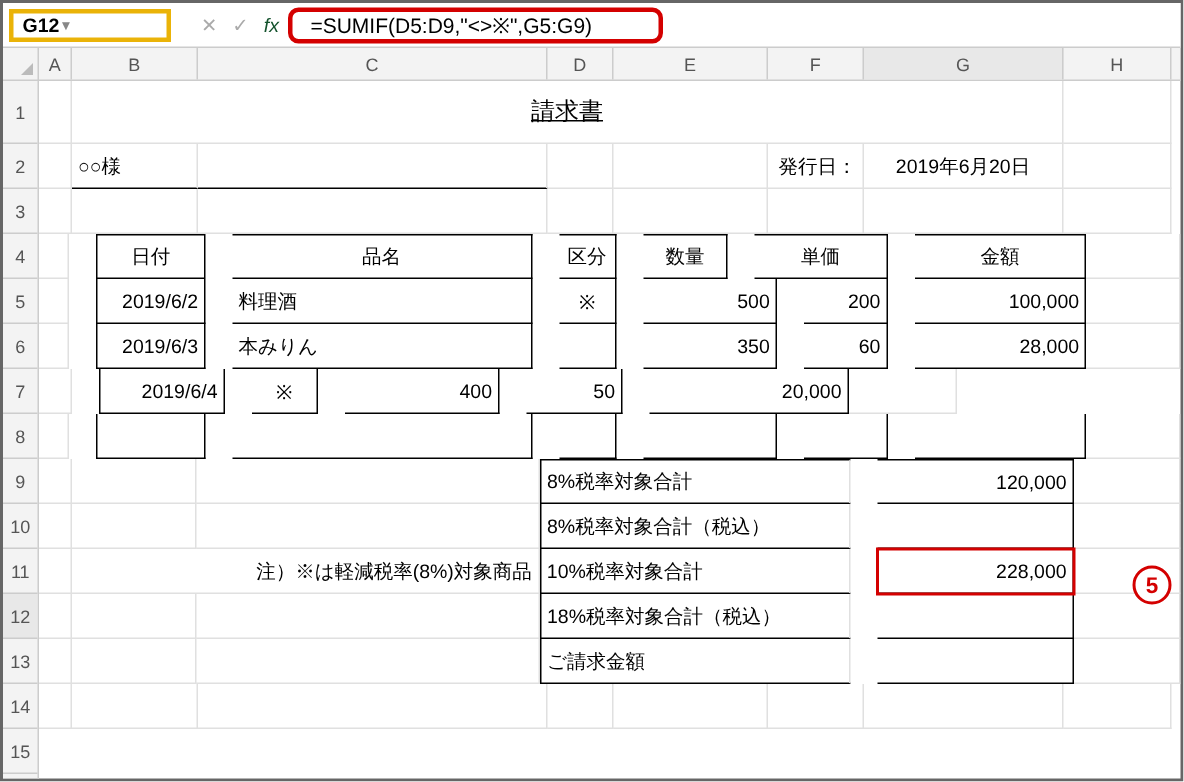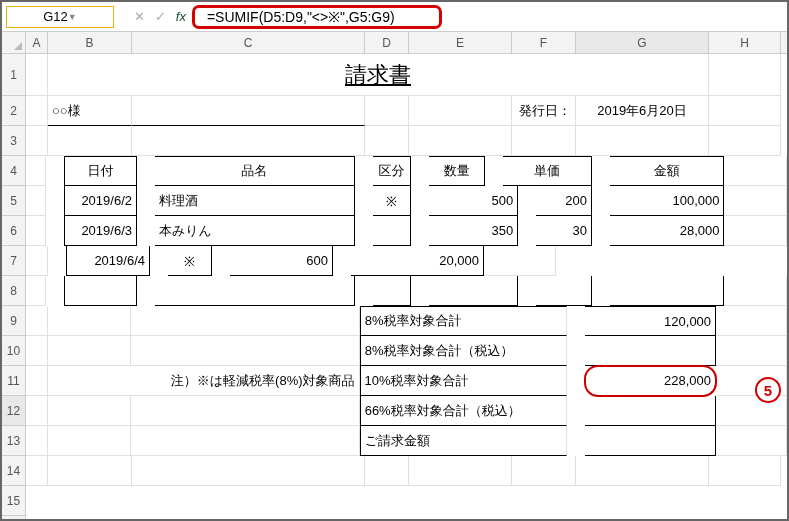--- a/index.html
+++ b/index.html
@@ -23,27 +23,28 @@
     border-bottom: 1px solid #ccc;
     display: flex;
     align-items: center;
     background: #fff;
     padding: 0 4px;
     position: relative;
   }
   .namebox {
     width: 108px;
     height: 22px;
-    border: 1px solid #eab308;
+    border: 3px solid #eab308;
     background: #fff;
     display: flex;
     align-items: center;
     padding: 0 6px;
     font-size: 13px;
-    justify-content: center;
+    justify-content: flex-start;
+    font-weight: bold;
   }
   .namebox .dd {
     color: #888;
     font-size: 9px;
   }
   .fx-controls {
     display: flex;
     align-items: center;
     gap: 10px;
     margin-left: 20px;
@@ -141,31 +142,30 @@
   .h1 { height: 42px; }
   .hn { height: 30px; }
   
   .bt { border-top: 1px solid #000 !important; }
   .bb { border-bottom: 1px solid #000 !important; }
   .bl { border-left: 1px solid #000 !important; }
   .br { border-right: 1px solid #000 !important; margin-left: 18px; }
   .ctr { justify-content: center; text-align: center; }
   .rt  { justify-content: flex-end; }
   .title {
-    font-size: 22px;
+    font-size: 16px;
     text-decoration: underline;
     font-family: Liberation Mono, monospace;
     justify-content: center;
   }
   .sel-cell {
     outline: 2px solid #d40000;
     outline-offset: -1px;
     position: relative;
     z-index: 2;
-    border-radius: 13px;
   }
   .col-active { background: #e8e8e8; }
   .row-active { background: #e8e8e8; }
   .callout {
     position: absolute;
     right: 6px;
     top: 375px;
     width: 26px; height: 26px;
     border: 2.5px solid #d40000;
     border-radius: 50%;
@@ -280,29 +280,30 @@
         <div class="cell cF hn br bb rt">200</div>
         <div class="cell cG hn br bb rt">100,000</div>
         <div class="cell cH hn"></div>
       </div>
       <div class="row">
         <div class="cell cA hn"></div>
         <div class="cell cB hn bl br bb rt">2019/6/3</div>
         <div class="cell cC hn br bb">本みりん</div>
         <div class="cell cD hn br bb ctr"></div>
         <div class="cell cE hn br bb rt">350</div>
-        <div class="cell cF hn br bb rt">30</div>
+        <div class="cell cF hn br bb rt">60</div>
         <div class="cell cG hn br bb rt">28,000</div>
         <div class="cell cH hn"></div>
       </div>
       <div class="row">
         <div class="cell cA hn"></div>
         <div class="cell cB hn bl br bb rt">2019/6/4</div>
         <div class="cell cD hn br bb ctr">※</div>
-        <div class="cell cE hn br bb rt">600</div>
+        <div class="cell cE hn br bb rt">400</div>
+        <div class="cell cF hn br bb rt">50</div>
         <div class="cell cG hn br bb rt">20,000</div>
         <div class="cell cH hn"></div>
       </div>
 
       <div class="row">
         <div class="cell cA hn"></div>
         <div class="cell cB hn bl br bb"></div>
         <div class="cell cC hn br bb"></div>
         <div class="cell cD hn br bb"></div>
         <div class="cell cE hn br bb"></div>
@@ -334,21 +335,21 @@
         <div class="cell hn rt" style="width:317px">注）※は軽減税率(8%)対象商品</div>
         <div class="cell hn bl bb" style="width:211px">10%税率対象合計</div>
         <div class="cell cG hn bb br rt sel-cell">228,000</div>
         <div class="cell cH hn"></div>
       </div>
 
       <div class="row">
         <div class="cell cA hn"></div>
         <div class="cell cB hn"></div>
         <div class="cell cC hn"></div>
-        <div class="cell hn bl bb" style="width:211px">66%税率対象合計（税込）</div>
+        <div class="cell hn bl bb" style="width:211px">18%税率対象合計（税込）</div>
         <div class="cell cG hn bb br"></div>
         <div class="cell cH hn"></div>
       </div>
 
       <div class="row">
         <div class="cell cA hn"></div>
         <div class="cell cB hn"></div>
         <div class="cell cC hn"></div>
         <div class="cell hn bl bb" style="width:211px">ご請求金額</div>
         <div class="cell cG hn bb br"></div>

